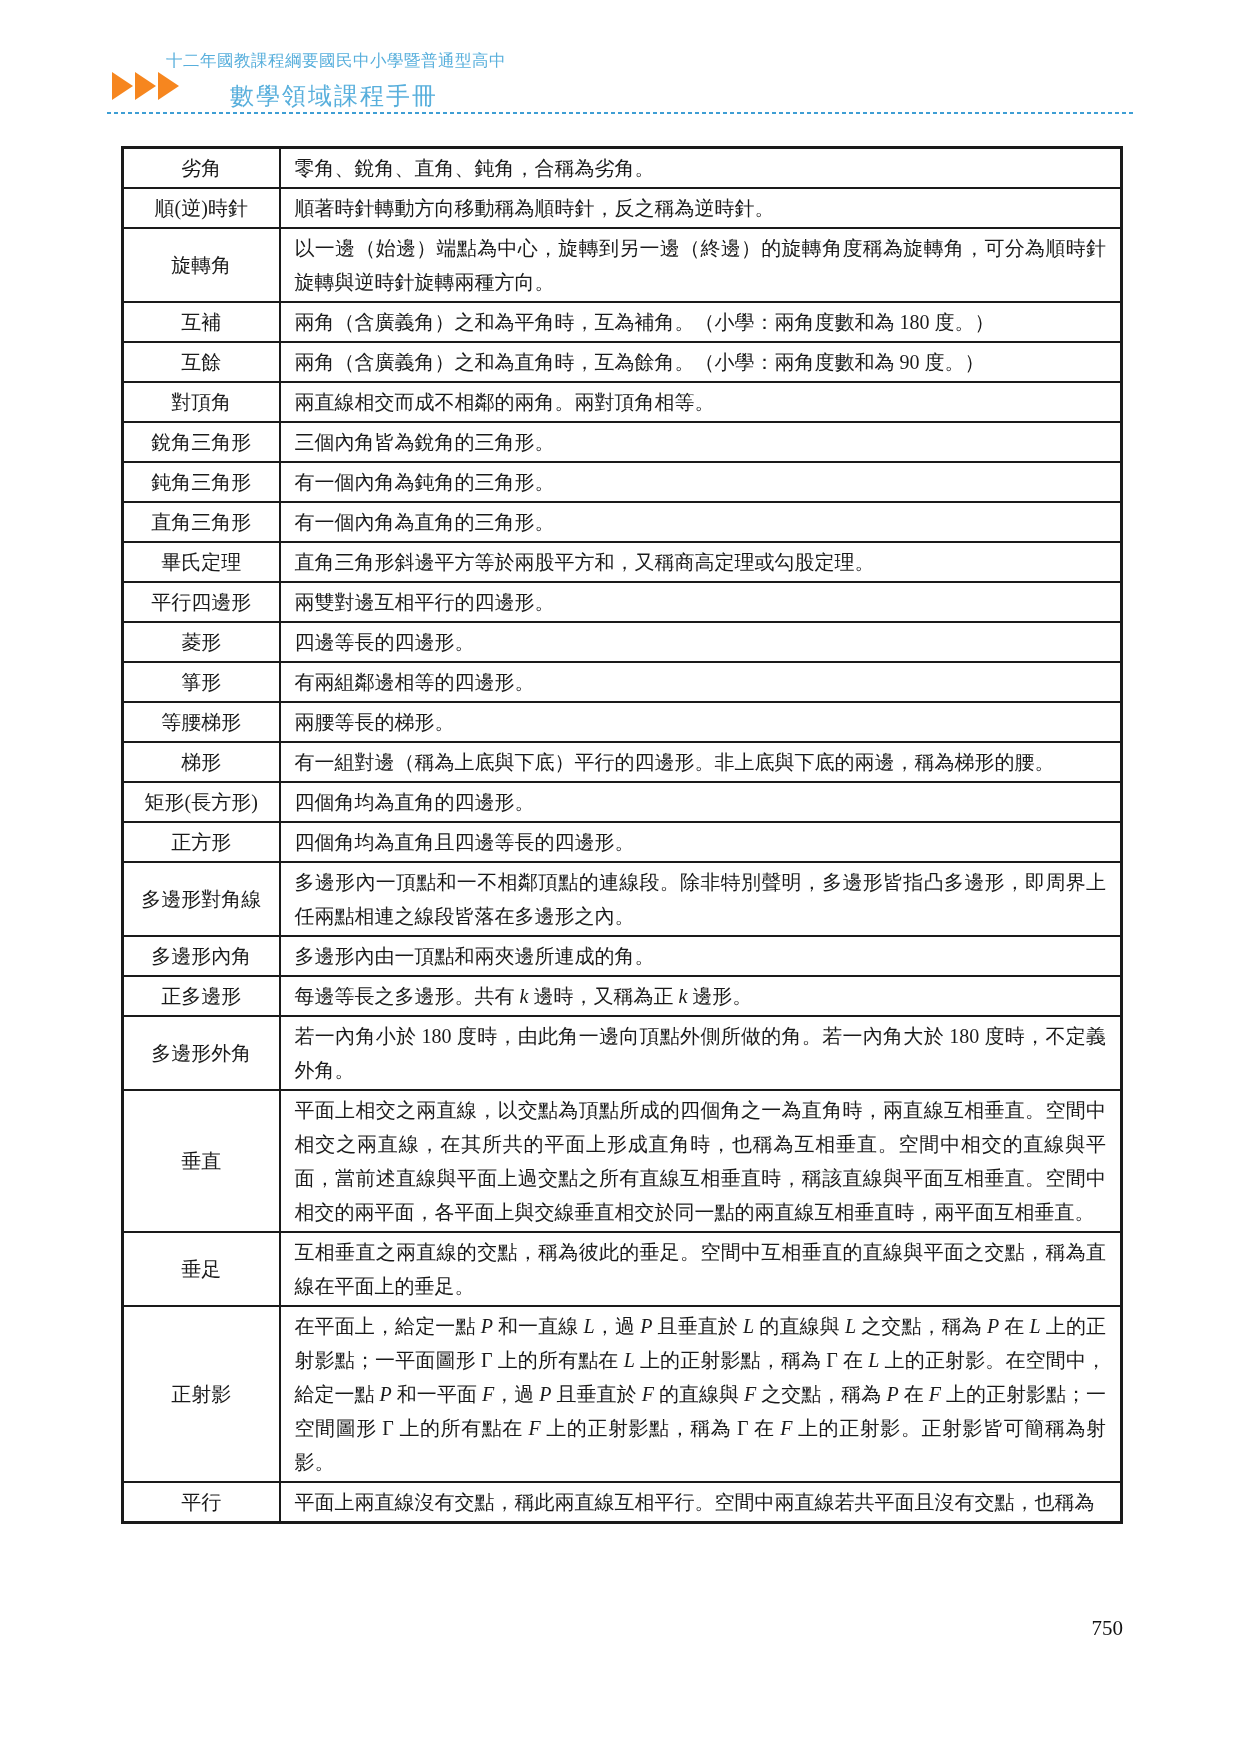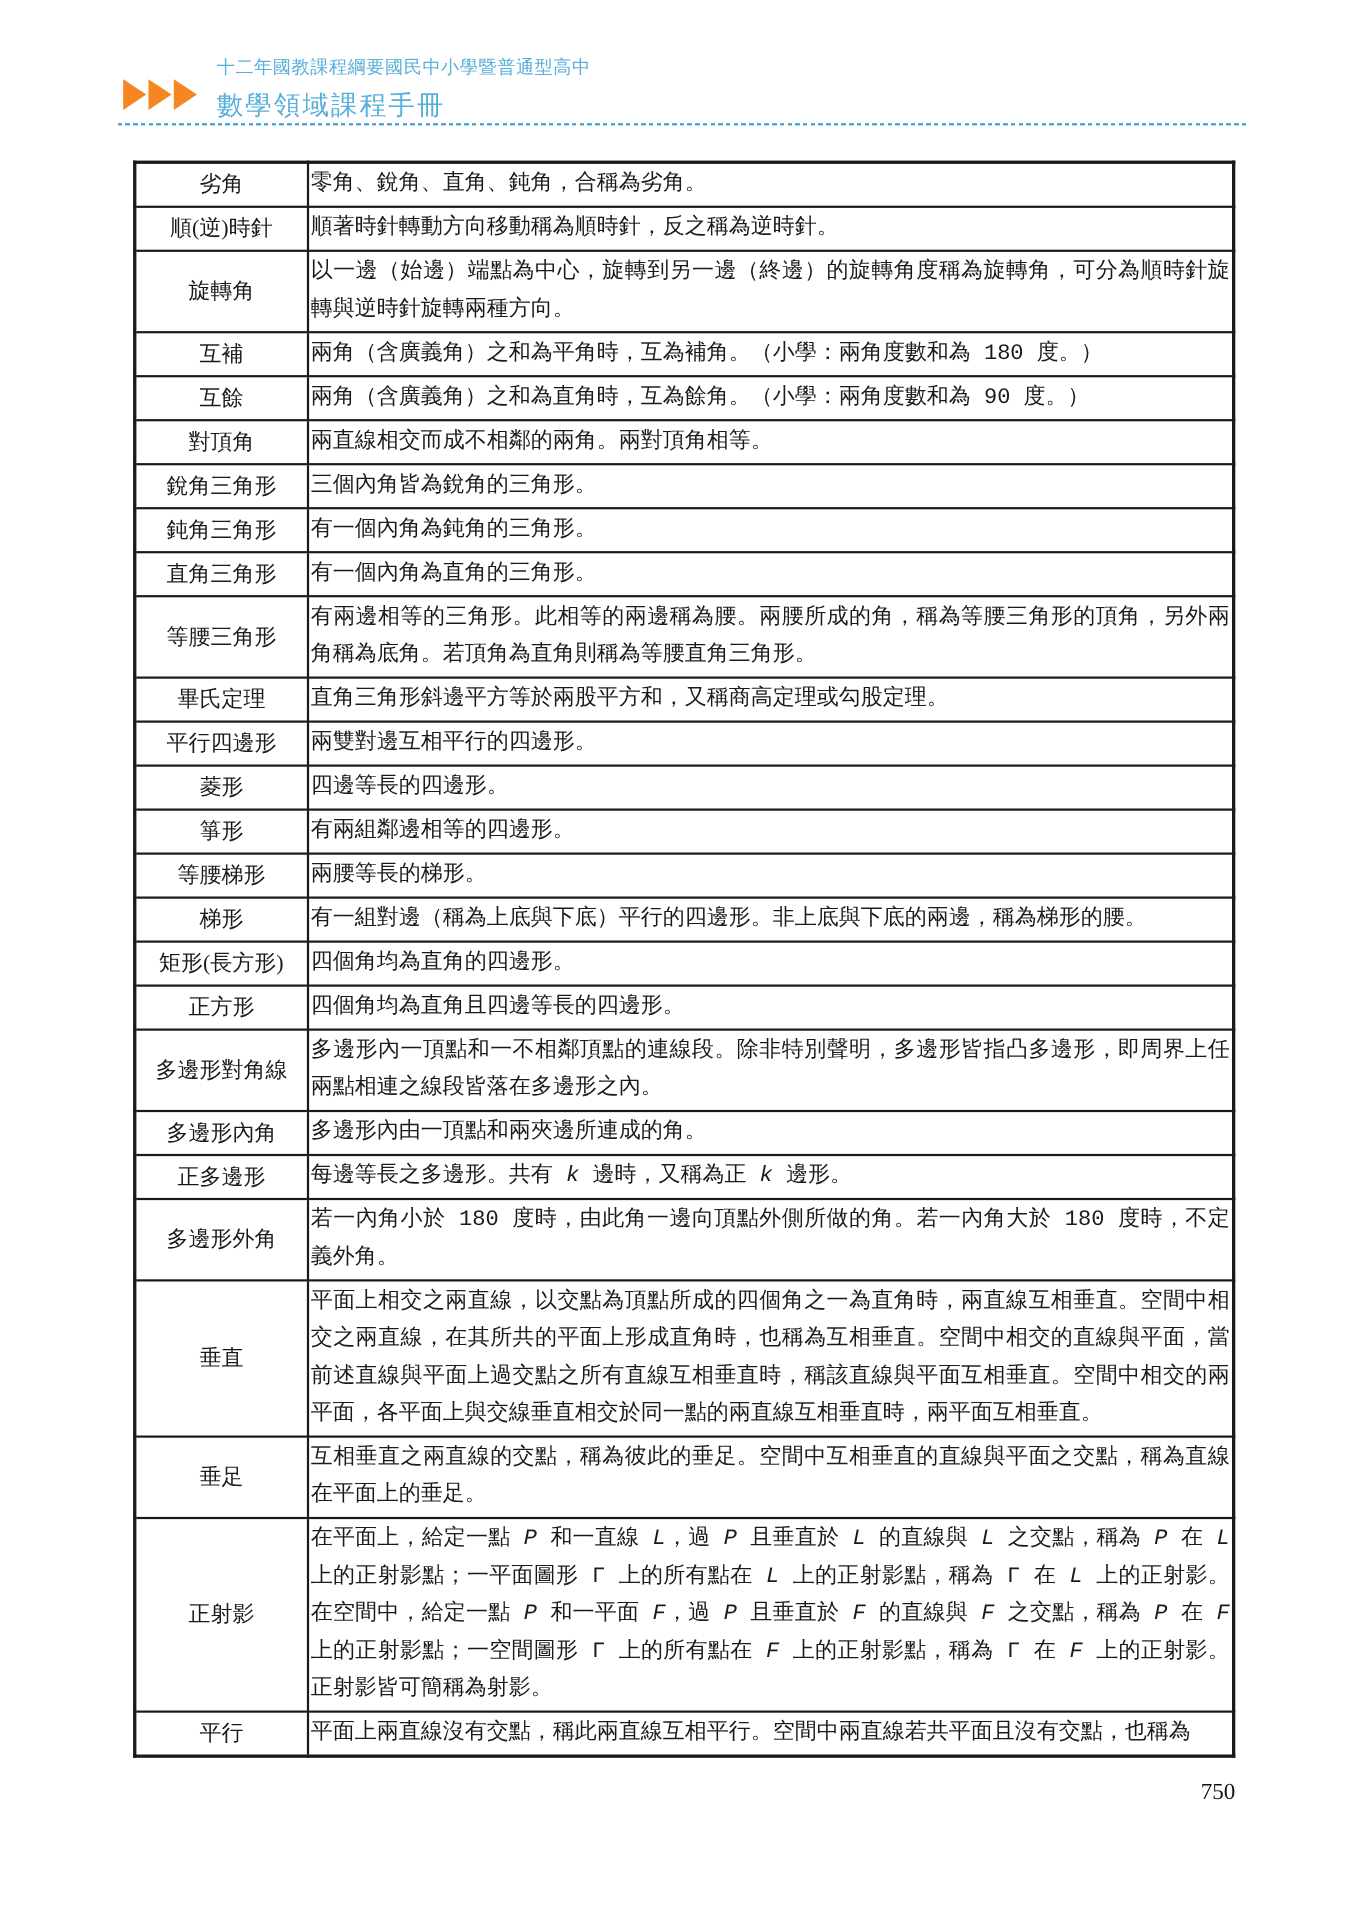--- a/index.html
+++ b/index.html
@@ -23,24 +23,24 @@
   }
   .tri {
     width: 0; height: 0;
     border-left: 21px solid #F6861F;
     border-top: 14px solid transparent;
     border-bottom: 14px solid transparent;
     margin-right: 2px;
   }
   .hdr-titles {
     position: absolute;
-    left: 197px;
+    left: 166px;
     top: 50px;
     width: 336px;
-    text-align: left;
+    text-align: center;
     color: #58AFDC;
     font-family: Liberation Sans, sans-serif;
   }
   .hdr-title-1 { font-size: 16.5px; letter-spacing: 0.5px; white-space: nowrap; }
   .hdr-title-2 { font-size: 24px; letter-spacing: 2px; margin-top: 8px; white-space: nowrap; }
   .hdr-rule {
     position: absolute;
     left: 107px;
     top: 112px;
     width: 1029px;
@@ -63,23 +63,22 @@
     line-height: 34px;
     vertical-align: middle;
     margin-left: 36px;
   }
   td.term {
     width: 157px;
     text-align: center;
     padding: 2px 4px;
   }
   td.def {
-    padding: 2px 2px;
+    padding: 2px 14px;
     text-align: justify;
-    font-family: Liberation Mono, monospace;
   }
   td.def i { font-style: italic; }
   
   .pageno {
     position: absolute;
     left: 121px;
     top: 1616px;
     width: 1002px;
     text-align: right;
     font-size: 21px;
@@ -136,24 +135,20 @@
         </tr>
         <tr>
           <td class="term">鈍角三角形</td>
           <td class="def">有一個內角為鈍角的三角形。</td>
         </tr>
         <tr>
           <td class="term">直角三角形</td>
           <td class="def">有一個內角為直角的三角形。</td>
         </tr>
         <tr>
-          <td class="term">等腰三角形</td>
-          <td class="def">有兩邊相等的三角形。此相等的兩邊稱為腰。兩腰所成的角，稱為等腰三角形的頂角，另外兩角稱為底角。若頂角為直角則稱為等腰直角三角形。</td>
-        </tr>
-        <tr>
           <td class="term">畢氏定理</td>
           <td class="def">直角三角形斜邊平方等於兩股平方和，又稱商高定理或勾股定理。</td>
         </tr>
         <tr>
           <td class="term">平行四邊形</td>
           <td class="def">兩雙對邊互相平行的四邊形。</td>
         </tr>
         <tr>
           <td class="term">菱形</td>
           <td class="def">四邊等長的四邊形。</td>

